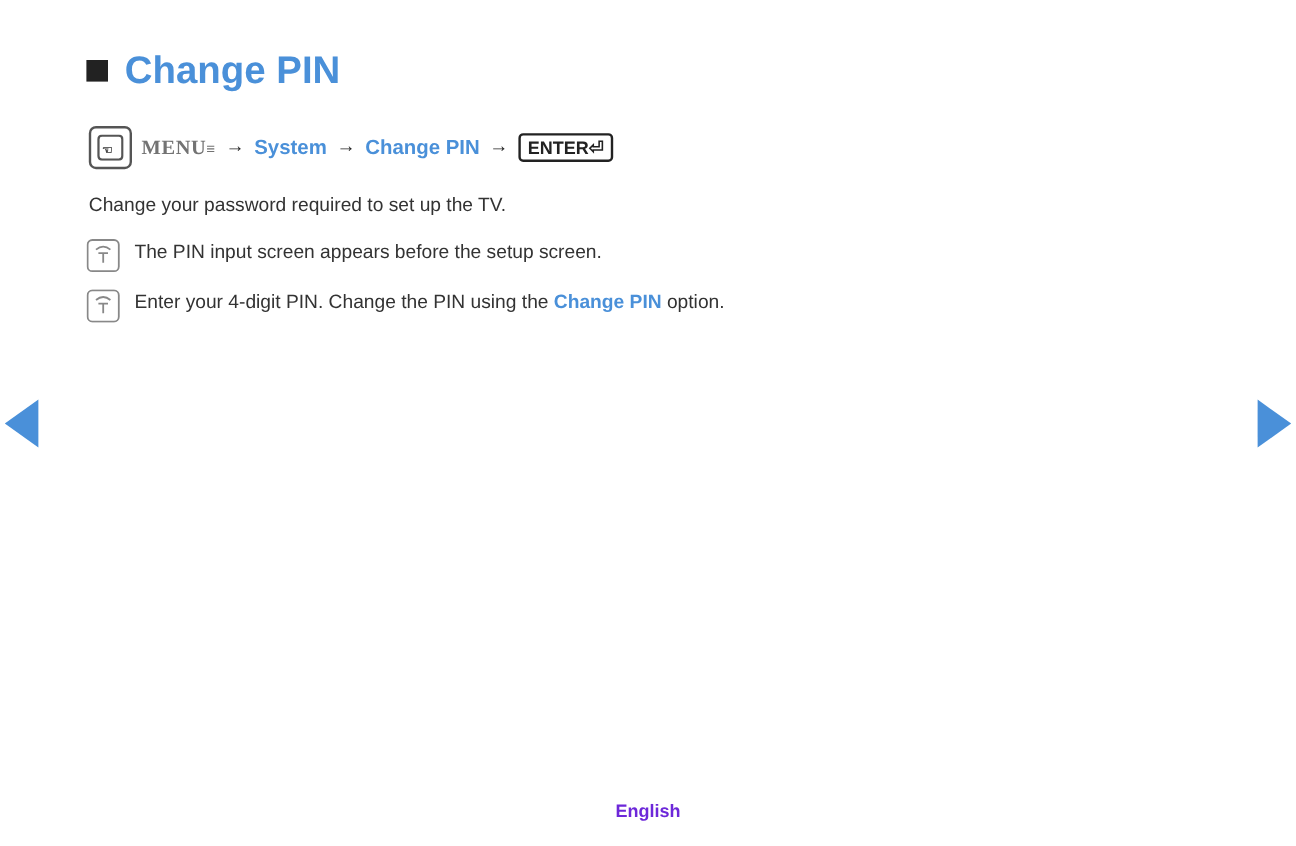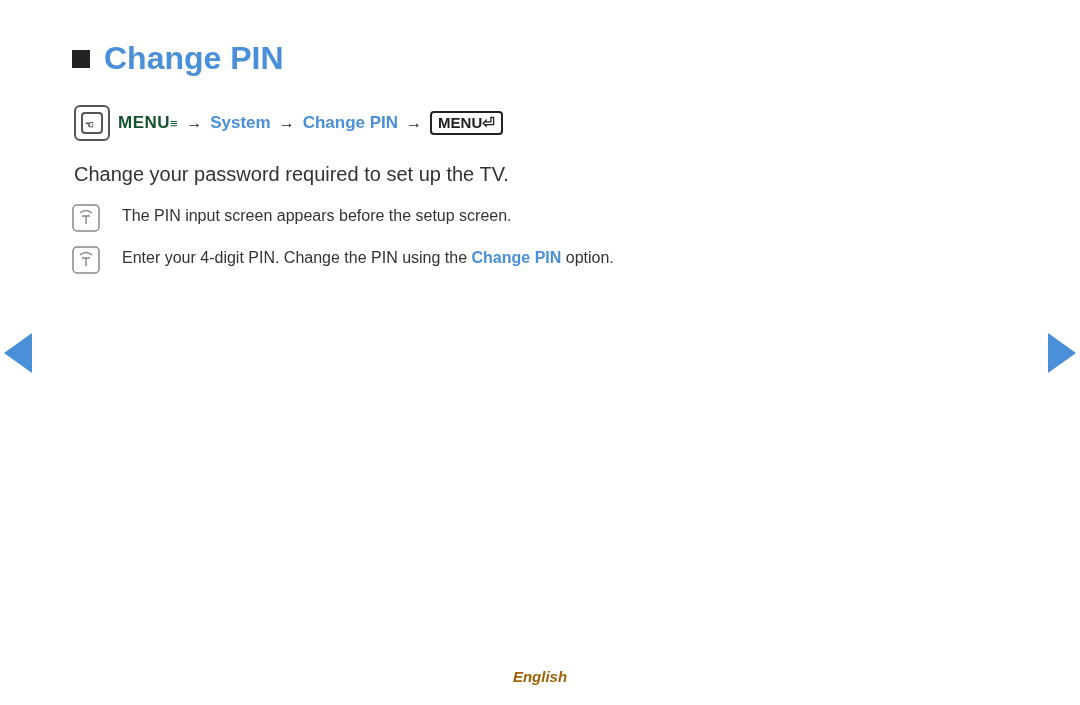--- a/index.html
+++ b/index.html
@@ -62,22 +62,23 @@
       border: 2px solid #555;
       border-radius: 6px;
       font-size: 15px;
       color: #333;
       font-weight: bold;
     }
 
     .menu-label {
       font-weight: bold;
       font-size: 17px;
-      color: #14532d;
+      color: #737373;
       letter-spacing: 0.5px;
+      font-family: Liberation Serif, serif;
     }
 
     .arrow {
       color: #222;
       font-size: 16px;
     }
 
     .highlight {
       color: #4A90D9;
       font-weight: bold;
@@ -89,30 +90,30 @@
       justify-content: center;
       border: 2px solid #222;
       border-radius: 4px;
       padding: 1px 6px;
       font-size: 15px;
       font-weight: bold;
       color: #222;
     }
 
     .description {
-      font-size: 20px;
+      font-size: 16px;
       color: #333;
       margin-bottom: 18px;
       margin-left: 2px;
     }
 
     .note-row {
       display: flex;
       align-items: flex-start;
-      gap: 22px;
+      gap: 12px;
       margin-bottom: 14px;
     }
 
     .note-icon {
       width: 28px;
       height: 28px;
       flex-shrink: 0;
       margin-top: 0px;
     }
 
@@ -169,22 +170,21 @@
       border-left: 28px solid #4A90D9;
     }
 
     .footer {
       position: absolute;
       bottom: 20px;
       left: 50%;
       transform: translateX(-50%);
       font-size: 15px;
       font-weight: bold;
-      color: #a16207;
-      font-style: italic;
+      color: #6d28d9;
     }
   </style>
 </head>
 <body>
 
 <div class="main-content">
 
   <div class="title-row">
     <div class="title-square"></div>
     <h1 class="page-title">Change PIN</h1>
@@ -196,21 +196,21 @@
         <rect x="1" y="1" width="20" height="20" rx="3" stroke="#555" stroke-width="2" fill="none"></rect>
         <text x="4" y="16" font-size="10" fill="#333" font-family="Arial" font-weight="bold">☜</text>
       </svg>
     </div>
     <span class="menu-label">MENU<span style="font-size:13px;">≡</span></span>
     <span class="arrow">→</span>
     <span class="highlight">System</span>
     <span class="arrow">→</span>
     <span class="highlight">Change PIN</span>
     <span class="arrow">→</span>
-    <span class="enter-icon">MENU⏎</span>
+    <span class="enter-icon">ENTER⏎</span>
   </div>
 
   <p class="description">Change your password required to set up the TV.</p>
 
   <div class="note-row">
     <div class="note-icon">
       <svg viewBox="0 0 28 28" fill="none" xmlns="http://www.w3.org/2000/svg">
         <rect x="1" y="1" width="26" height="26" rx="4" stroke="#888" stroke-width="1.5" fill="none"></rect>
         <path d="M8 9 Q14 4 20 9" stroke="#888" stroke-width="1.5" fill="none"></path>
         <line x1="14" y1="12" x2="14" y2="20" stroke="#888" stroke-width="1.5"></line>

